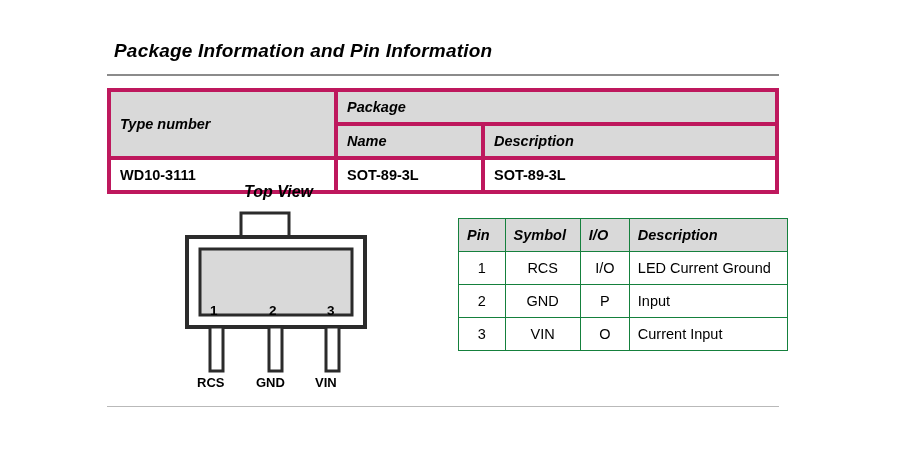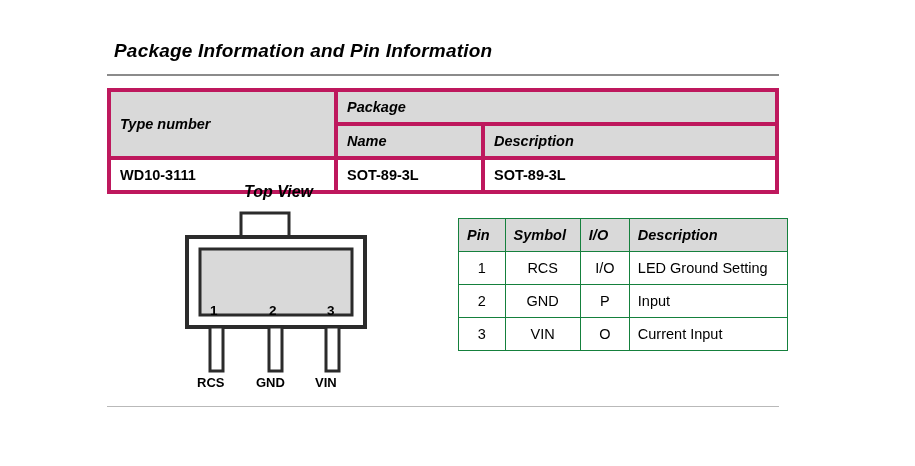--- a/index.html
+++ b/index.html
@@ -192,21 +192,21 @@
         <th class="c-sym">Symbol</th>
         <th class="c-io">I/O</th>
         <th class="c-desc">Description</th>
       </tr>
     </thead>
     <tbody>
       <tr>
         <td class="c-pin">1</td>
         <td class="c-sym">RCS</td>
         <td class="c-io">I/O</td>
-        <td class="c-desc">LED Ground Setting</td>
+        <td class="c-desc">LED Current Ground</td>
       </tr>
       <tr>
         <td class="c-pin">2</td>
         <td class="c-sym">GND</td>
         <td class="c-io">P</td>
         <td class="c-desc">Input</td>
       </tr>
       <tr>
         <td class="c-pin">3</td>
         <td class="c-sym">VIN</td>

